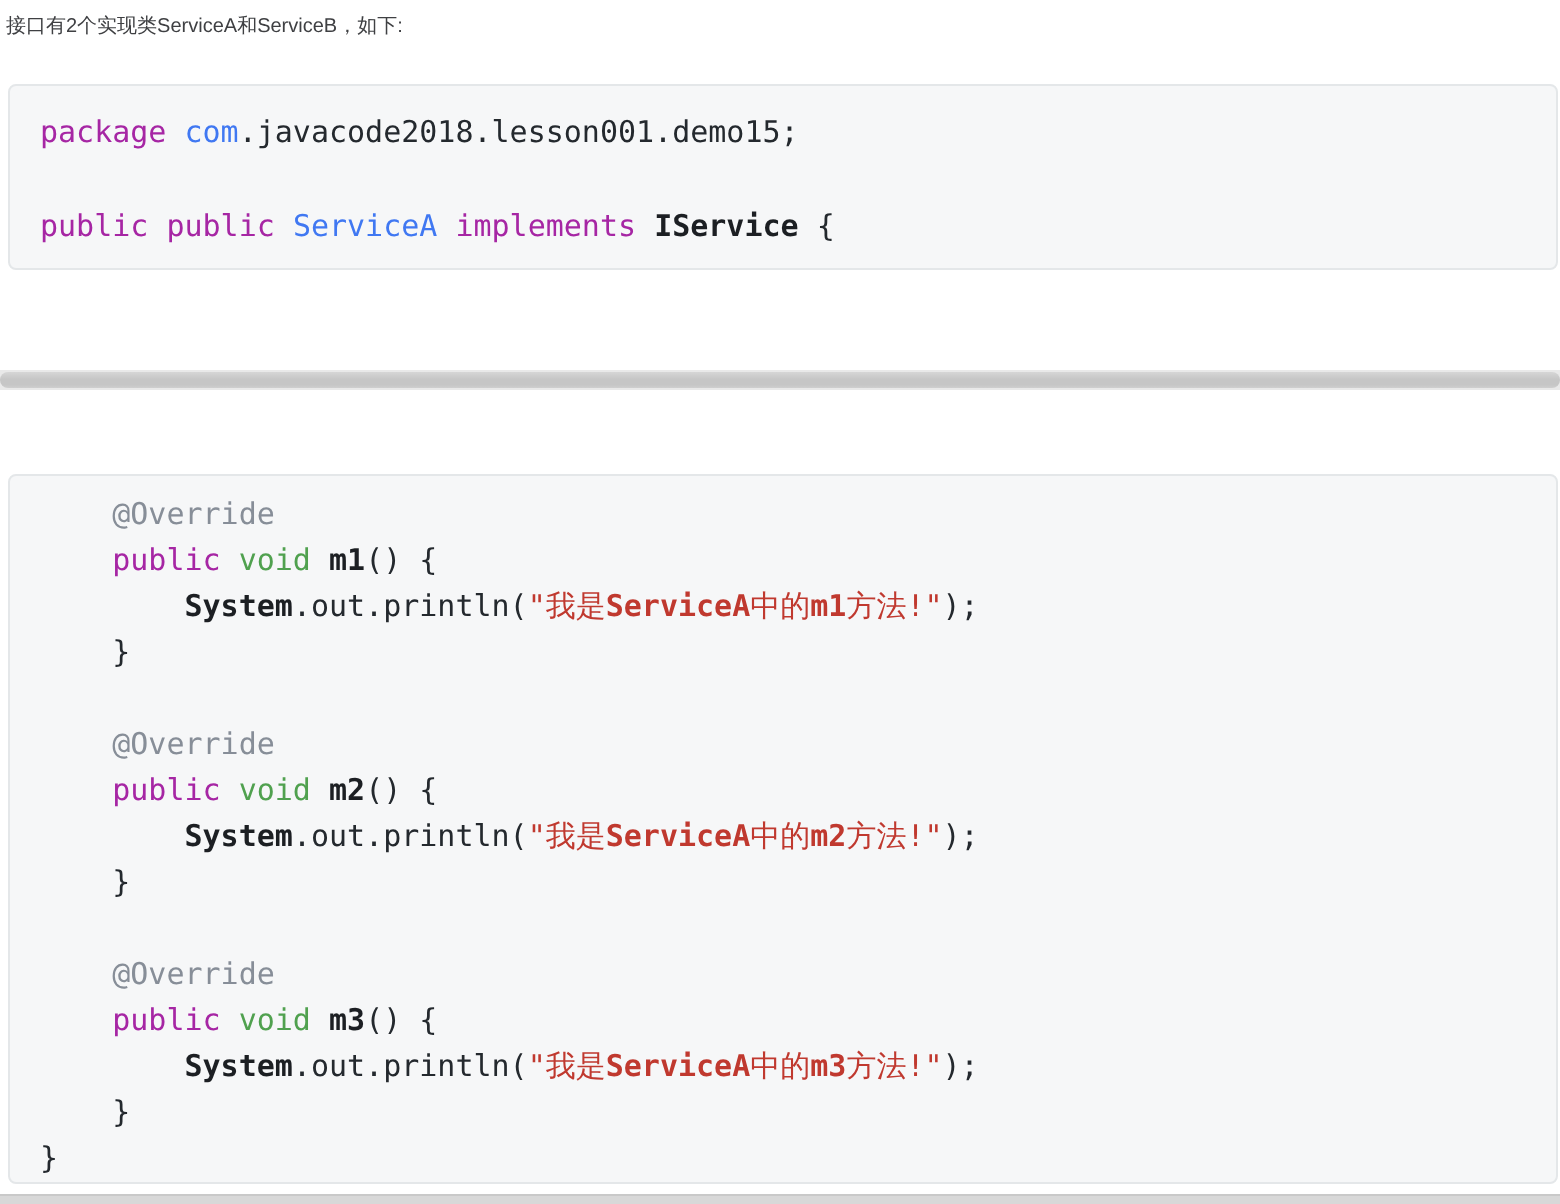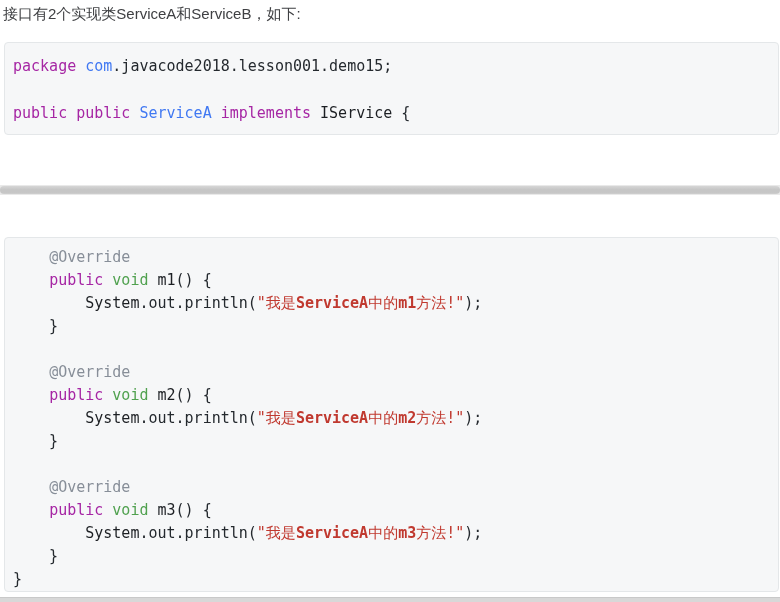--- a/index.html
+++ b/index.html
@@ -13,47 +13,47 @@
     width: 780px;
     height: 602px;
     overflow: hidden;
     background: #ffffff;
   }
   .intro {
     position: absolute;
     left: 3px;
     top: 3px;
     margin: 0;
-    font-size: 15px;
+    font-size: 10px;
     line-height: 22px;
     color: var(--text, #3f4043);
     text-align: center;
   }
   .code-block {
     position: absolute;
     left: 4px;
     width: 775px;
     box-sizing: border-box;
     background: var(--code_bg, #f6f7f8);
     border: 1px solid var(--code_border, #e4e7e9);
     border-radius: 4px;
     overflow: hidden;
     font-family: "DejaVu Sans Mono", "Liberation Mono", monospace;
     font-size: 15px;
     color: var(--plain, #24292e);
-    padding: 12px 20px 0 8px;
+    padding: 12px 20px 0 15px;
   }
   .block1 { top: 42px; height: 93px; }
   .block2 { top: 237px; height: 355px; padding-top: 8px; }
   .block1 .code-line { height: 23.5px; line-height: 23.5px; }
   .block2 .code-line { height: 23px;  line-height: 23px; }
   .code-line { white-space: pre; }
   .t-kw   { color: var(--kw, #a626a4); }
   .t-type { color: var(--type, #4078f2); }
-  .t-fn   { color: var(--fn, #1c1f23); font-weight: normal; }
+  .t-fn   { color: var(--fn, #1c1f23); font-weight: bold; }
   .t-bi   { color: var(--bi, #50a14f); }
   .t-meta { color: var(--meta, #878e98); }
   .t-str  { color: var(--str, #c0392f); }
   .t-strb { color: var(--str, #c0392f); font-weight: bold; }
   .scroll-track {
     position: absolute;
     left: 0;
     top: 185px;
     width: 780px;
     height: 10px;

